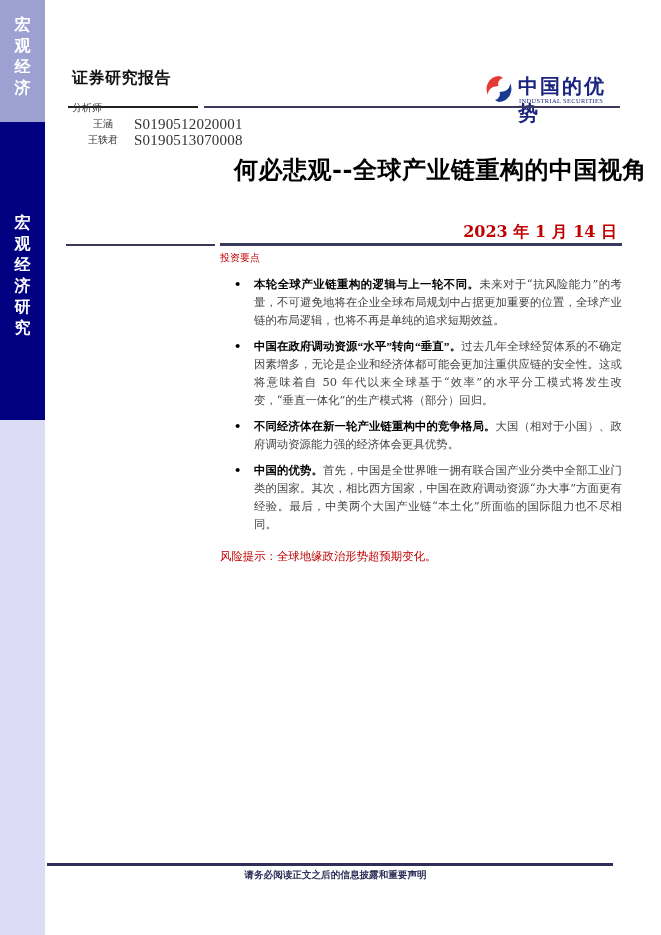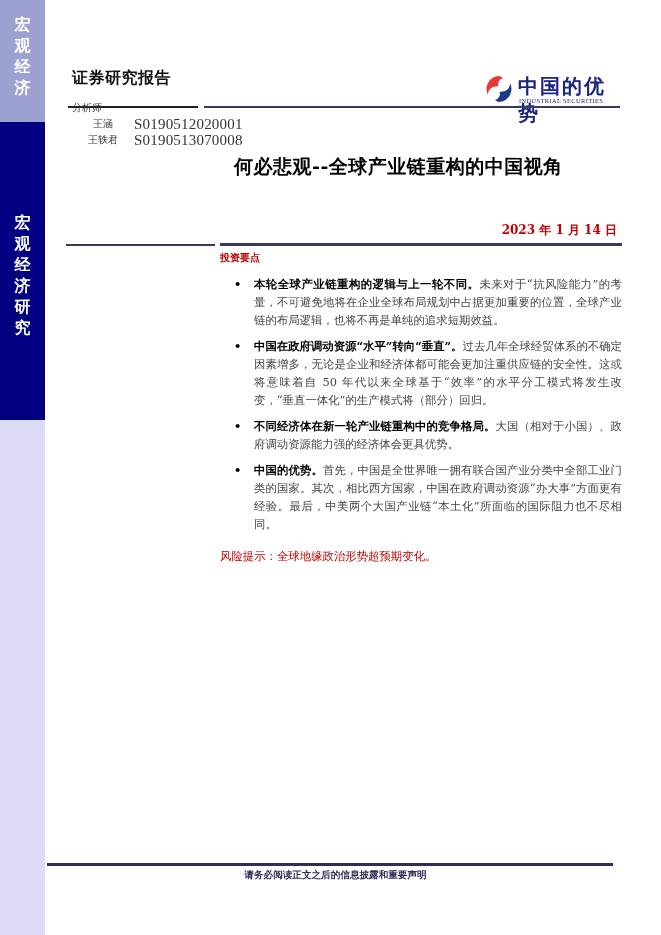--- a/index.html
+++ b/index.html
@@ -27,31 +27,31 @@
     .logo-cn { position: absolute; left: 33px; top: -1px; font-size: 20px; font-weight: bold; color: #1a237e; letter-spacing: 2px; }
     .logo-en { position: absolute; left: 34px; top: 23px; font-size: 6.4px; color: #1a237e; letter-spacing: 0.4px; font-family: "Liberation Serif", serif; white-space: nowrap; }
 
     
     .analysts { position: absolute; left: 72px; top: 100px; font-size: 10px; color: #333; line-height: 16px; }
     .analyst-row { display: flex; text-align: center; }
     .analyst-name { width: 62px; }
     .analyst-id { font-family: "Liberation Serif", serif; font-size: 15px; letter-spacing: 0.2px; }
 
     
-    .title { position: absolute; left: 234px; top: 154px; font-size: 19px; font-weight: bold; color: #000; letter-spacing: 0.5px; white-space: nowrap; }
+    .title { position: absolute; left: 234px; top: 154px; font-size: 24px; font-weight: bold; color: #000; letter-spacing: 0.5px; white-space: nowrap; }
 
-    .date { position: absolute; right: 44px; top: 222px; font-size: 12px; font-weight: bold; color: #c00000; }
+    .date { position: absolute; right: 44px; top: 222px; font-size: 16px; font-weight: bold; color: #c00000; }
 
-    .section-head { position: absolute; left: 220px; top: 251px; font-size: 10px; font-weight: bold; color: #c00000; }
+    .section-head { position: absolute; left: 220px; top: 251px; font-size: 10px; font-weight: normal; color: #c00000; }
 
     
     .bullets { position: absolute; left: 226px; top: 275px; width: 396px; list-style: none; }
     .bullet { position: relative; padding-left: 28px; font-size: 11.4px; line-height: 18px; color: #444; margin-bottom: 8px; text-align: justify; }
     .bullet .dot { position: absolute; left: 8px; top: 0; color: #000; font-weight: bold; }
-    .bullet b { color: #000; }
+    .bullet b { color: #000; font-family: Liberation Serif, serif; }
 
     .risk { position: absolute; left: 220px; top: 549px; font-size: 11.4px; font-weight: normal; color: #c00000; }
 
     
     .footer-rule { position: absolute; left: 47px; top: 863px; width: 566px; height: 3px; background: #2e2e58; }
     .footer-text { position: absolute; left: 0; top: 869px; width: 661px; padding-left: 10px; text-align: center; font-size: 9.6px; font-weight: bold; color: #2e2e58; }
     .footer-text span { margin-left: 0px; display: inline-block; transform: translateX(0px); }
   </style>
 </head>
 <body>

